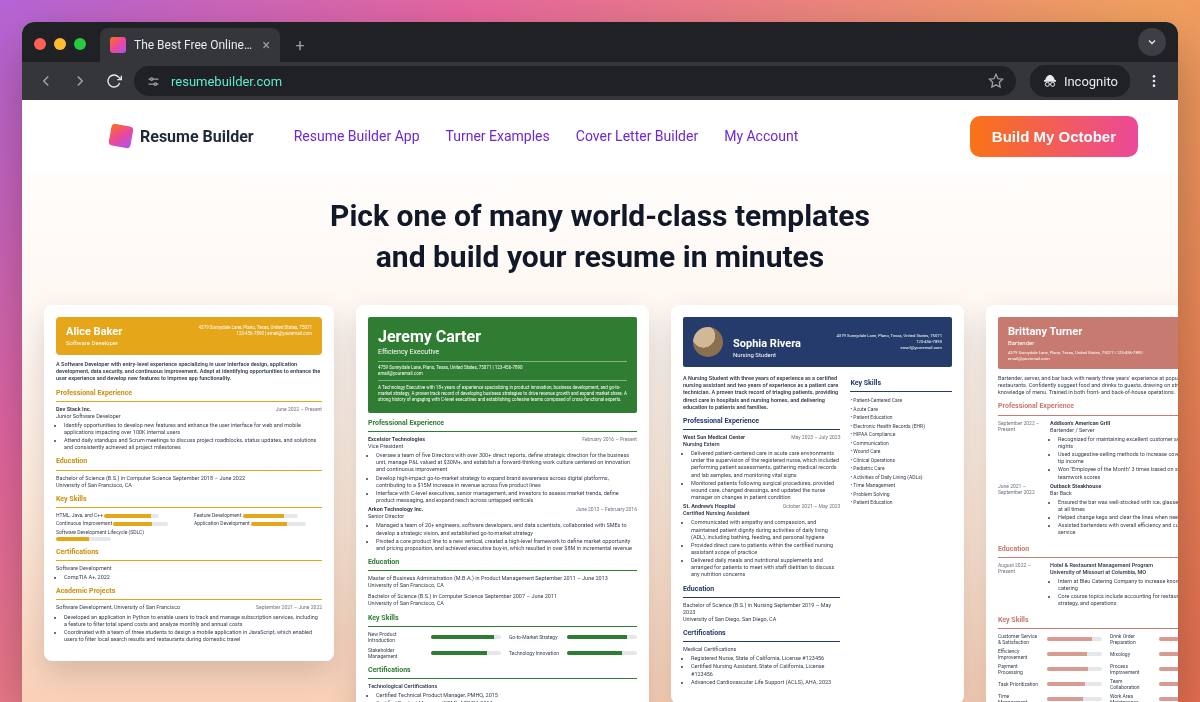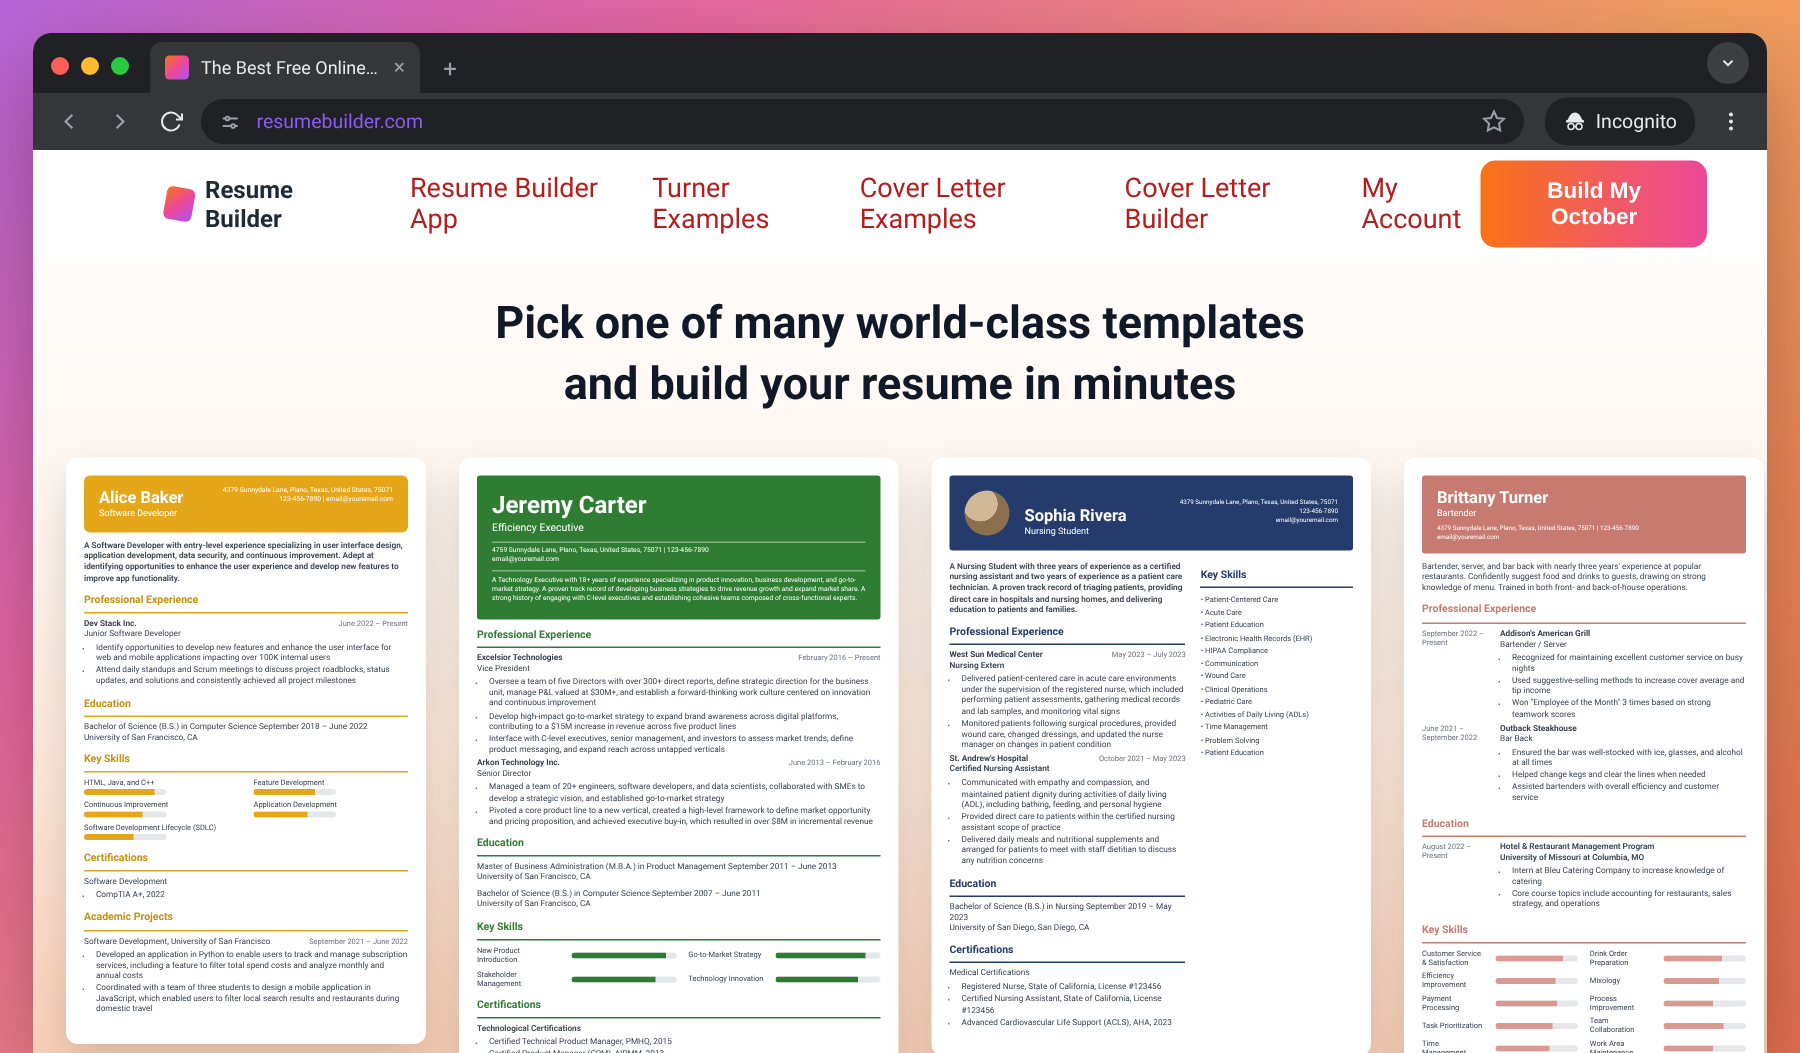--- a/index.html
+++ b/index.html
@@ -55,40 +55,40 @@
     display:flex; align-items:center;
     padding: 0 10px; gap:6px;
   }
   .tbtn{width:28px;height:28px;display:flex;align-items:center;justify-content:center;color:#9aa0a6;border-radius:50%;}
   .tbtn.enabled{color:#e8eaed;}
   .omnibox{
     flex:1; height:30px; background:#202124; border-radius:15px;
     display:flex;align-items:center;padding:0 12px;color:#e8eaed;font-size:13px;gap:10px;
   }
   .omni-left{display:flex;align-items:center;gap:10px;color:#9aa0a6;}
-  .omni-url{flex:1;color:#8b5cf6;}
+  .omni-url{flex:1;color:#5eead4;}
   .omni-star{color:#9aa0a6;}
   .incog{display:flex;align-items:center;gap:6px;background:#202124;color:#e8eaed;height:30px;border-radius:15px;padding:16px 12px;font-size:13px;margin-left:8px;}
   .menu3{color:#e8eaed;margin:0 6px 0 10px;}
   
   .page {
     flex:1;
     background: linear-gradient(180deg,#ffffff 0%,#fef6f0 40%,#fde8d8 70%, #f9d0b8 100%);
     overflow:hidden;
     position:relative;
   }
   .sitebar{
     height:72px;
     display:flex;align-items:center;
     padding:0 40px;
     background:#fff;
   }
   .logo{display:flex;align-items:center;gap:8px;font-weight:700;color:#1f2937;font-size:16px;margin-left:48px;}
   .logo-mark{width:22px;height:22px;border-radius:4px;background:linear-gradient(135deg,#f97316,#ec4899,#a855f7);position:relative;transform:rotate(10deg);}
-  .navlinks{display:flex;gap:26px;margin-left:40px;font-size:18px;color:#b91c1c;}
+  .navlinks{display:flex;gap:26px;margin-left:40px;font-size:14px;color:#6d28d9;}
   .navlinks span{cursor:pointer;}
   .sitebar-spacer{flex:1;}
   .cta{
     background:linear-gradient(90deg,#f97316,#ec4899);
     color:#fff;font-weight:600;font-size:15px;
     border:none;border-radius:10px;padding:12px 22px;cursor:pointer;
   }
   .hero{
     text-align:center;
     font-size:30px;
@@ -107,21 +107,21 @@
   .card{
     background:#fff;
     border-radius:8px;
     box-shadow:0 12px 30px rgba(0,0,0,0.15);
     padding:12px 12px 16px;
     font-size:5.5px;
     color:#374151;
     line-height:1.3;
     flex:0 0 auto;
   }
-  .card.edge{width:240px;}
+  .card.edge{width:290px;}
   .card.mid{width:293px;}
   .section-h{font-weight:700;margin:6px 0 3px;font-size:7px;}
   .rule{height:1px;margin:2px 0 4px;}
   .tiny{font-size:5px;color:#6b7280;}
   .flexline{display:flex;justify-content:space-between;}
   ul.b{list-style:disc;padding-left:8px;margin:2px 0;}
   ul.b li{margin-bottom:1px;}
   .skillbar{height:4px;border-radius:2px;background:#e5e7eb;position:relative;overflow:hidden;display:inline-block;vertical-align:middle;}
   .skillbar>span{position:absolute;inset:0;}
 
@@ -250,21 +250,20 @@
 
   <div class="page">
     <div class="sitebar">
       <div class="logo">
         <div class="logo-mark"></div>
         <span>Resume Builder</span>
       </div>
       <div class="navlinks">
         <span>Resume Builder App</span>
         <span>Turner Examples</span>
-        <span>Cover Letter Examples</span>
         <span>Cover Letter Builder</span>
         <span>My Account</span>
       </div>
       <div class="sitebar-spacer"></div>
       <button class="cta">Build My October</button>
     </div>
 
     <div class="hero">
       <div>Pick one of many world-class templates</div>
       <div>and build your resume in minutes</div>

